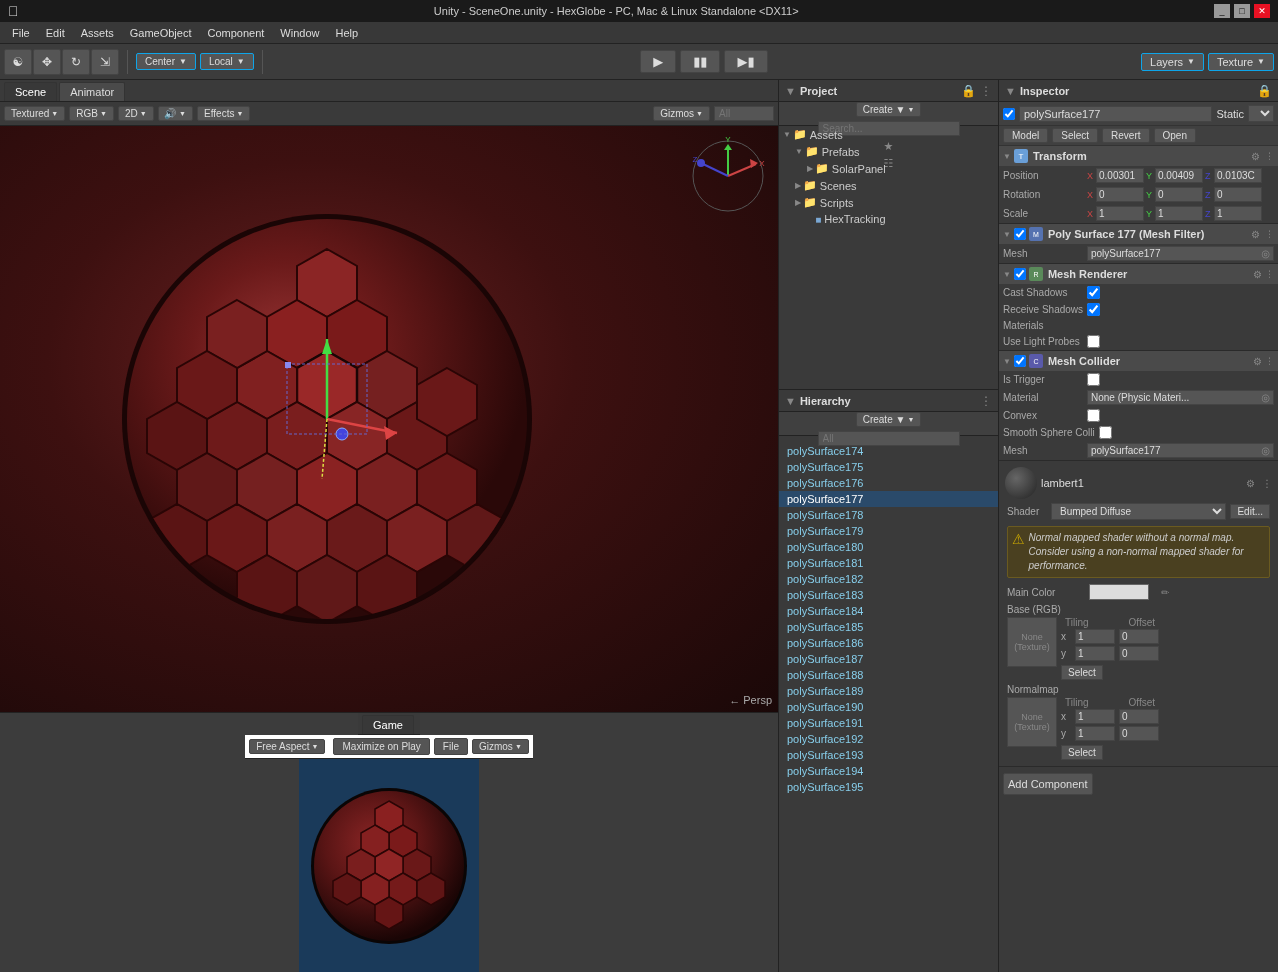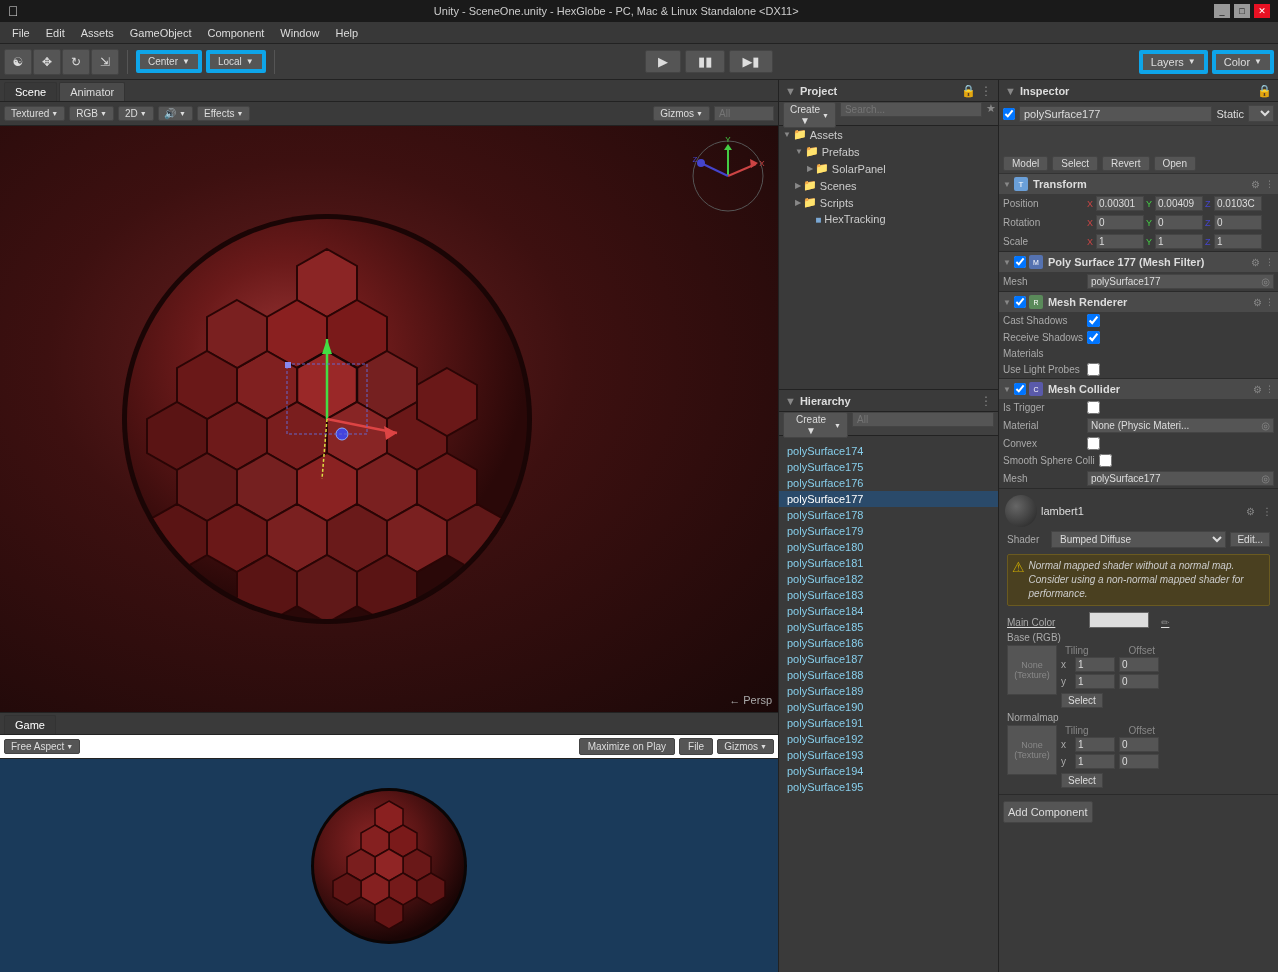--- a/index.html
+++ b/index.html
@@ -19,21 +19,21 @@
     #menubar .menu-item { padding: 2px 8px; color: #ddd; font-size: 11px; cursor: pointer; white-space: nowrap; }
 
     
     #toolbar { background: #3c3c3c; height: 36px; display: flex; align-items: center; padding: 0 4px; gap: 4px; border-bottom: 1px solid #222; }
     .tool-btn { background: #555; border: 1px solid #444; color: #ddd; width: 28px; height: 26px; cursor: pointer; display: flex; align-items: center; justify-content: center; font-size: 12px; border-radius: 2px; }
     .tool-separator { width: 1px; height: 24px; background: #555; margin: 0 4px; }
     .tool-group { display: flex; gap: 1px; }
     .center-group { flex: 1; display: flex; justify-content: center; gap: 4px; }
     .play-btn { background: #555; border: 1px solid #444; color: #ddd; padding: 3px 12px; cursor: pointer; border-radius: 2px; font-size: 13px; }
     .right-group { display: flex; align-items: center; gap: 4px; margin-left: auto; }
-    .dropdown-btn { background: #555; border: 4px solid #0ea5e9; color: #ddd; padding: 2px 8px; cursor: pointer; border-radius: 2px; font-size: 11px; display: flex; align-items: center; gap: 4px; }
+    .dropdown-btn { background: #555; border: 1px solid #0ea5e9; color: #ddd; padding: 2px 8px; cursor: pointer; border-radius: 2px; font-size: 11px; display: flex; align-items: center; gap: 4px; }
     .dropdown-btn::after { content: '▼'; font-size: 8px; }
 
     
     #main-layout { display: flex; height: calc(972px - 22px - 22px - 36px); }
 
     
     #center-area { display: flex; flex-direction: column; flex: 1; min-width: 0; }
 
     
     .panel-tabs { background: #3a3a3a; height: 22px; display: flex; align-items: flex-end; padding: 0 4px; border-bottom: 1px solid #222; }
@@ -50,21 +50,21 @@
     #scene-canvas { width: 100%; height: 100%; background: radial-gradient(ellipse at 40% 40%, #6b2020 0%, #3d1010 40%, #1a0808 100%); position: relative; }
     .persp-label { position: absolute; bottom: 6px; right: 6px; color: #aaa; font-size: 11px; }
     .game-toolbar { background: #ffffff; height: 24px; display: flex; align-items: center; padding: 0 4px; gap: 4px; border-bottom: 1px solid #222; }
 
     
     #right-panels { display: flex; width: 220px; flex-direction: column; border-left: 1px solid #222; }
 
     
     #project-panel { height: 310px; background: #3a3a3a; border-bottom: 1px solid #222; display: flex; flex-direction: column; }
     .project-header { background: #3a3a3a; height: 22px; display: flex; align-items: center; padding: 0 6px; border-bottom: 1px solid #222; }
-    .project-toolbar { background: #404040; height: 24px; display: flex; align-items: flex-start; padding: 0 4px; gap: 4px; border-bottom: 1px solid #222; }
+    .project-toolbar { background: #404040; height: 24px; display: flex; align-items: center; padding: 0 4px; gap: 4px; border-bottom: 1px solid #222; flex-direction: column; }
     .project-content { flex: 1; overflow: auto; }
     .tree-item { display: flex; align-items: center; padding: 2px 4px; cursor: pointer; font-size: 11px; color: #ccc; }
     .tree-arrow { font-size: 8px; margin-right: 2px; color: #888; }
     .folder-icon { color: #e8c56a; margin-right: 3px; font-size: 11px; }
     .file-icon { color: #7aa8d4; margin-right: 3px; font-size: 10px; }
 
     
     #hierarchy-panel { flex: 1; background: #3a3a3a; display: flex; flex-direction: column; overflow: hidden; }
     .hierarchy-content { flex: 1; overflow-y: auto; overflow-x: hidden; margin-top: 7px; }
     .hier-item { padding: 2px 8px; cursor: pointer; font-size: 11px; color: #87ceeb; white-space: nowrap; }
@@ -80,21 +80,21 @@
     .obj-name-input { background: #555; border: 1px solid #444; color: #ddd; font-size: 11px; padding: 1px 4px; flex: 1; }
     .static-label { color: #ddd; font-size: 11px; }
     .static-dropdown { background: #555; border: 1px solid #444; color: #ddd; font-size: 10px; padding: 1px 2px; }
 
     .tag-layer-row { display: flex; align-items: center; padding: 2px 4px; gap: 4px; background: #404040; border-bottom: 1px solid #333; font-size: 10px; color: #aaa; }
     .tag-dropdown { background: #555; border: 1px solid #444; color: #ddd; font-size: 10px; padding: 1px 4px; }
     .layer-label { margin-left: auto; }
     .layer-dropdown { background: #555; border: 1px solid #444; color: #ddd; font-size: 10px; padding: 1px 4px; }
 
     .model-row { display: flex; align-items: center; padding: 2px 4px; gap: 4px; background: #404040; border-bottom: 1px solid #333; }
-    .model-btn { background: #555; border: 1px solid #444; color: #ddd; font-size: 10px; padding: 1px 8px; cursor: pointer; border-radius: 2px; margin-top: 28px; }
+    .model-btn { background: #555; border: 1px solid #444; color: #ddd; font-size: 10px; padding: 1px 8px; cursor: pointer; border-radius: 2px; }
 
     
     .component-section { border-bottom: 1px solid #2a2a2a; }
     .component-header { display: flex; align-items: center; padding: 3px 4px; background: #4a4a4a; cursor: pointer; gap: 3px; }
     .comp-arrow { font-size: 8px; color: #888; }
     .comp-icon { width: 14px; height: 14px; background: #6a9fd8; border-radius: 2px; display: flex; align-items: center; justify-content: center; font-size: 8px; color: white; margin-right: 2px; }
     .comp-title { font-size: 11px; color: #ddd; font-weight: bold; flex: 1; }
     .comp-gear { color: #888; font-size: 10px; cursor: pointer; }
     .comp-check { width: 12px; height: 12px; }
 
@@ -116,21 +116,21 @@
     .material-name { color: #ddd; font-size: 11px; }
     .shader-row { display: flex; align-items: center; gap: 4px; padding: 2px 4px; }
     .shader-label { color: #aaa; font-size: 10px; min-width: 40px; }
     .shader-dropdown { background: #555; border: 1px solid #444; color: #ddd; font-size: 10px; padding: 1px 4px; flex: 1; }
     .edit-btn { background: #555; border: 1px solid #444; color: #ddd; font-size: 10px; padding: 1px 6px; cursor: pointer; }
 
     .warning-row { background: #4a4020; border: 1px solid #6a5a20; margin: 4px; padding: 4px; display: flex; gap: 4px; border-radius: 2px; }
     .warning-icon { color: #ccaa00; font-size: 14px; }
     .warning-text { color: #ccc; font-size: 10px; flex: 1; line-height: 1.4; font-style: italic; }
 
-    .color-row { display: flex; align-items: flex-end; padding: 2px 4px; gap: 12px; text-decoration: underline; }
+    .color-row { display: flex; align-items: center; padding: 2px 4px; gap: 12px; }
     .color-label { color: #aaa; font-size: 10px; min-width: 70px; }
     .color-swatch { width: 60px; height: 16px; background: #ddd; border: 1px solid #666; cursor: pointer; }
     .color-edit-btn { color: #888; font-size: 10px; cursor: pointer; }
 
     .texture-section { padding: 2px 4px; }
     .texture-row { display: flex; gap: 4px; }
     .texture-thumb { width: 50px; height: 50px; background: #555; border: 1px solid #444; display: flex; flex-direction: column; align-items: center; justify-content: center; font-size: 9px; color: #888; cursor: pointer; }
     .texture-props { flex: 1; }
     .tiling-row { display: flex; align-items: center; gap: 4px; margin-bottom: 2px; }
     .tiling-header { display: flex; gap: 40px; font-size: 10px; color: #888; padding: 0 4px; margin-bottom: 1px; }
@@ -149,21 +149,21 @@
     ::-webkit-scrollbar-track { background: #2a2a2a; }
     ::-webkit-scrollbar-thumb { background: #555; border-radius: 2px; }
 
     .scene-view-container { flex: 1; display: flex; flex-direction: column; }
     
     
     .gizmo-compass { position: absolute; top: 10px; right: 10px; width: 80px; height: 80px; }
     
     .bottom-split { display: flex; height: 260px; }
     
-    #game-panel-area { flex: 1; display: flex; flex-direction: column; border-top: 1px solid #222; }
+    #game-panel-area { flex: 1; display: flex; flex-direction: column; border-top: 1px solid #222; align-items: center; }
     
     .mesh-icon { width: 14px; height: 14px; background: #5572b0; border-radius: 2px; display: flex; align-items: center; justify-content: center; font-size: 7px; color: white; margin-right: 2px; flex-shrink: 0; }
     
     .inspector-scroll { overflow-y: auto; flex: 1; }
   </style>
 </head>
 <body>
 
 <div id="titlebar">
   <div style="font-size:14px;"></div>
@@ -196,21 +196,21 @@
   <button class="dropdown-btn" style="font-size:10px;">Center</button>
   <button class="dropdown-btn" style="font-size:10px;">Local</button>
   <div class="tool-separator"></div>
   <div class="center-group">
     <button class="play-btn">▶</button>
     <button class="play-btn">▮▮</button>
     <button class="play-btn">▶▮</button>
   </div>
   <div class="right-group">
     <button class="dropdown-btn">Layers</button>
-    <button class="dropdown-btn">Color</button>
+    <button class="dropdown-btn">Texture</button>
   </div>
 </div>
 
 <div id="main-layout">
 
   <div id="center-area">
 
     <div class="scene-view-container">
       <div class="panel-tabs">
         <div class="panel-tab active">Scene</div>

